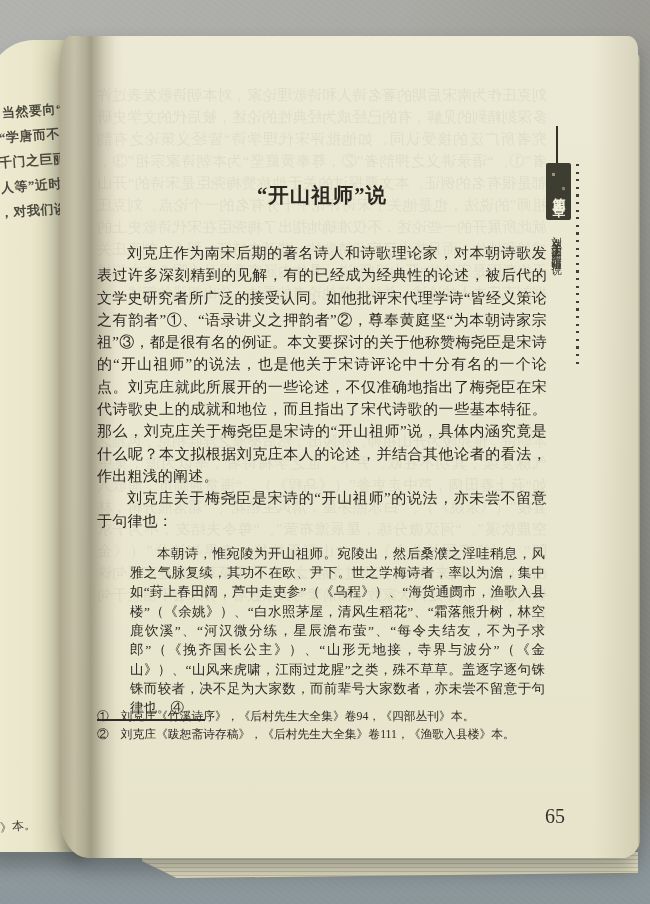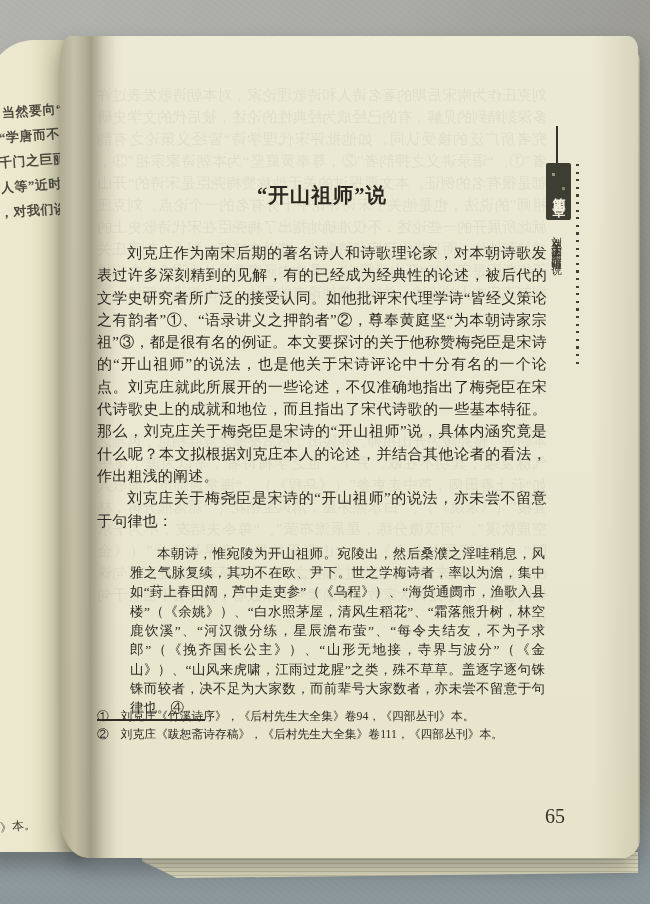--- a/index.html
+++ b/index.html
@@ -110,21 +110,21 @@
   <div class="content">
     <h1 class="title second">“开山祖师”说</h1>
     <p class="body-p first">刘克庄作为南宋后期的著名诗人和诗歌理论家，对本朝诗歌发表过许多深刻精到的见解，有的已经成为经典性的论述，被后代的文学史研究者所广泛的接受认同。如他批评宋代理学诗“皆经义策论之有韵者”①、“语录讲义之押韵者”②，尊奉黄庭坚“为本朝诗家宗祖”③，都是很有名的例证。本文要探讨的关于他称赞梅尧臣是宋诗的“开山祖师”的说法，也是他关于宋诗评论中十分有名的一个论点。刘克庄就此所展开的一些论述，不仅准确地指出了梅尧臣在宋代诗歌史上的成就和地位，而且指出了宋代诗歌的一些基本特征。那么，刘克庄关于梅尧臣是宋诗的“开山祖师”说，具体内涵究竟是什么呢？本文拟根据刘克庄本人的论述，并结合其他论者的看法，作出粗浅的阐述。</p>
     <p class="body-p">刘克庄关于梅尧臣是宋诗的“开山祖师”的说法，亦未尝不留意于句律也：</p>
     <div class="quote">本朝诗，惟宛陵为开山祖师。宛陵出，然后桑濮之淫哇稍息，风雅之气脉复续，其功不在欧、尹下。世之学梅诗者，率以为澹，集中如“葑上春田阔，芦中走吏参”（《乌程》）、“海货通阓市，渔歌入县楼”（《余姚》）、“白水照茅屋，清风生稻花”、“霜落熊升树，林空鹿饮溪”、“河汉微分练，星辰澹布萤”、“每令夫结友，不为子求郎”（《挽齐国长公主》）、“山形无地接，寺界与波分”（《金山》）、“山风来虎啸，江雨过龙腥”之类，殊不草草。盖逐字逐句铢铢而较者，决不足为大家数，而前辈号大家数者，亦未尝不留意于句律也。④</div>
   </div>
 
   <div class="fn-rule"></div>
   <div class="footnotes">
     <div class="footnote">①　刘克庄《竹溪诗序》，《后村先生大全集》卷94，《四部丛刊》本。</div>
-    <div class="footnote">②　刘克庄《跋恕斋诗存稿》，《后村先生大全集》卷111，《四部丛刊》本。</div>
+    <div class="footnote">②　刘克庄《跋恕斋诗存稿》，《后村先生大全集》卷111，《渔歌入县楼》本。</div>
   </div>
 
   <div class="page-number">65</div>
 
   <div class="tab-rule"></div>
   <div class="tab-box">第四章</div>
   <div class="tab-dots"></div>
   <div class="tab-title">刘克庄关于宋诗的「开山祖师」说</div>
 </div>
 

